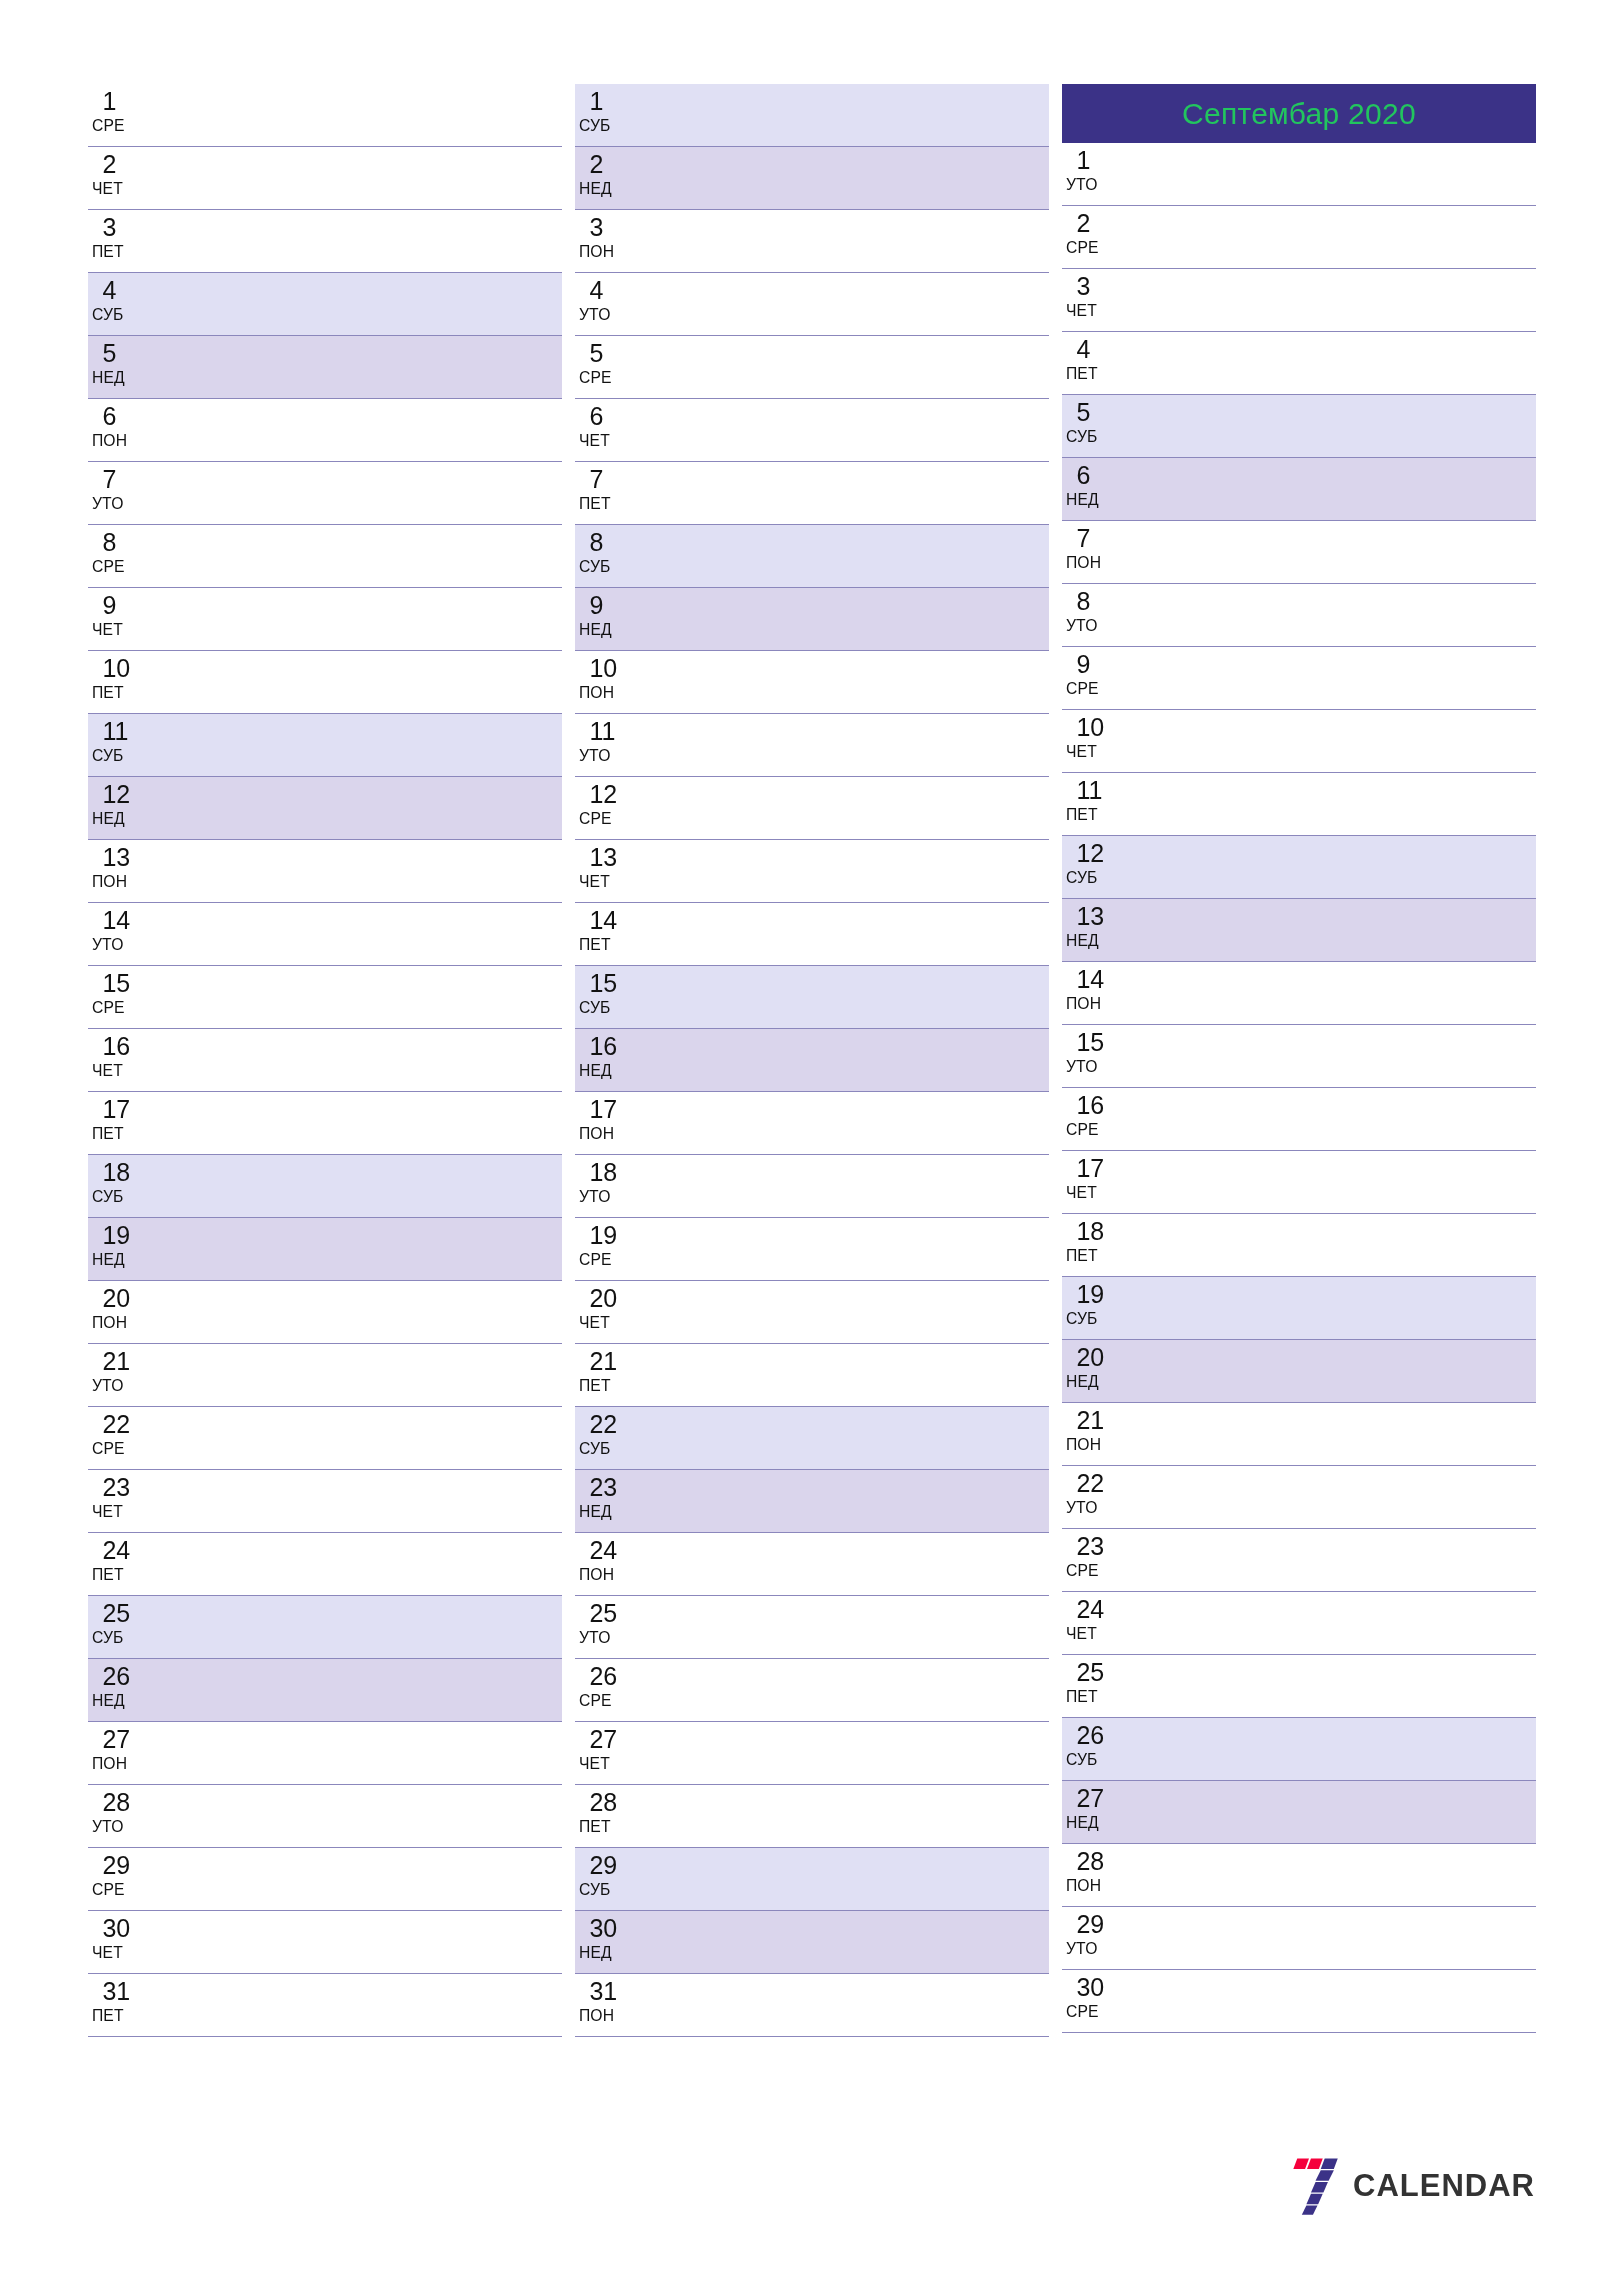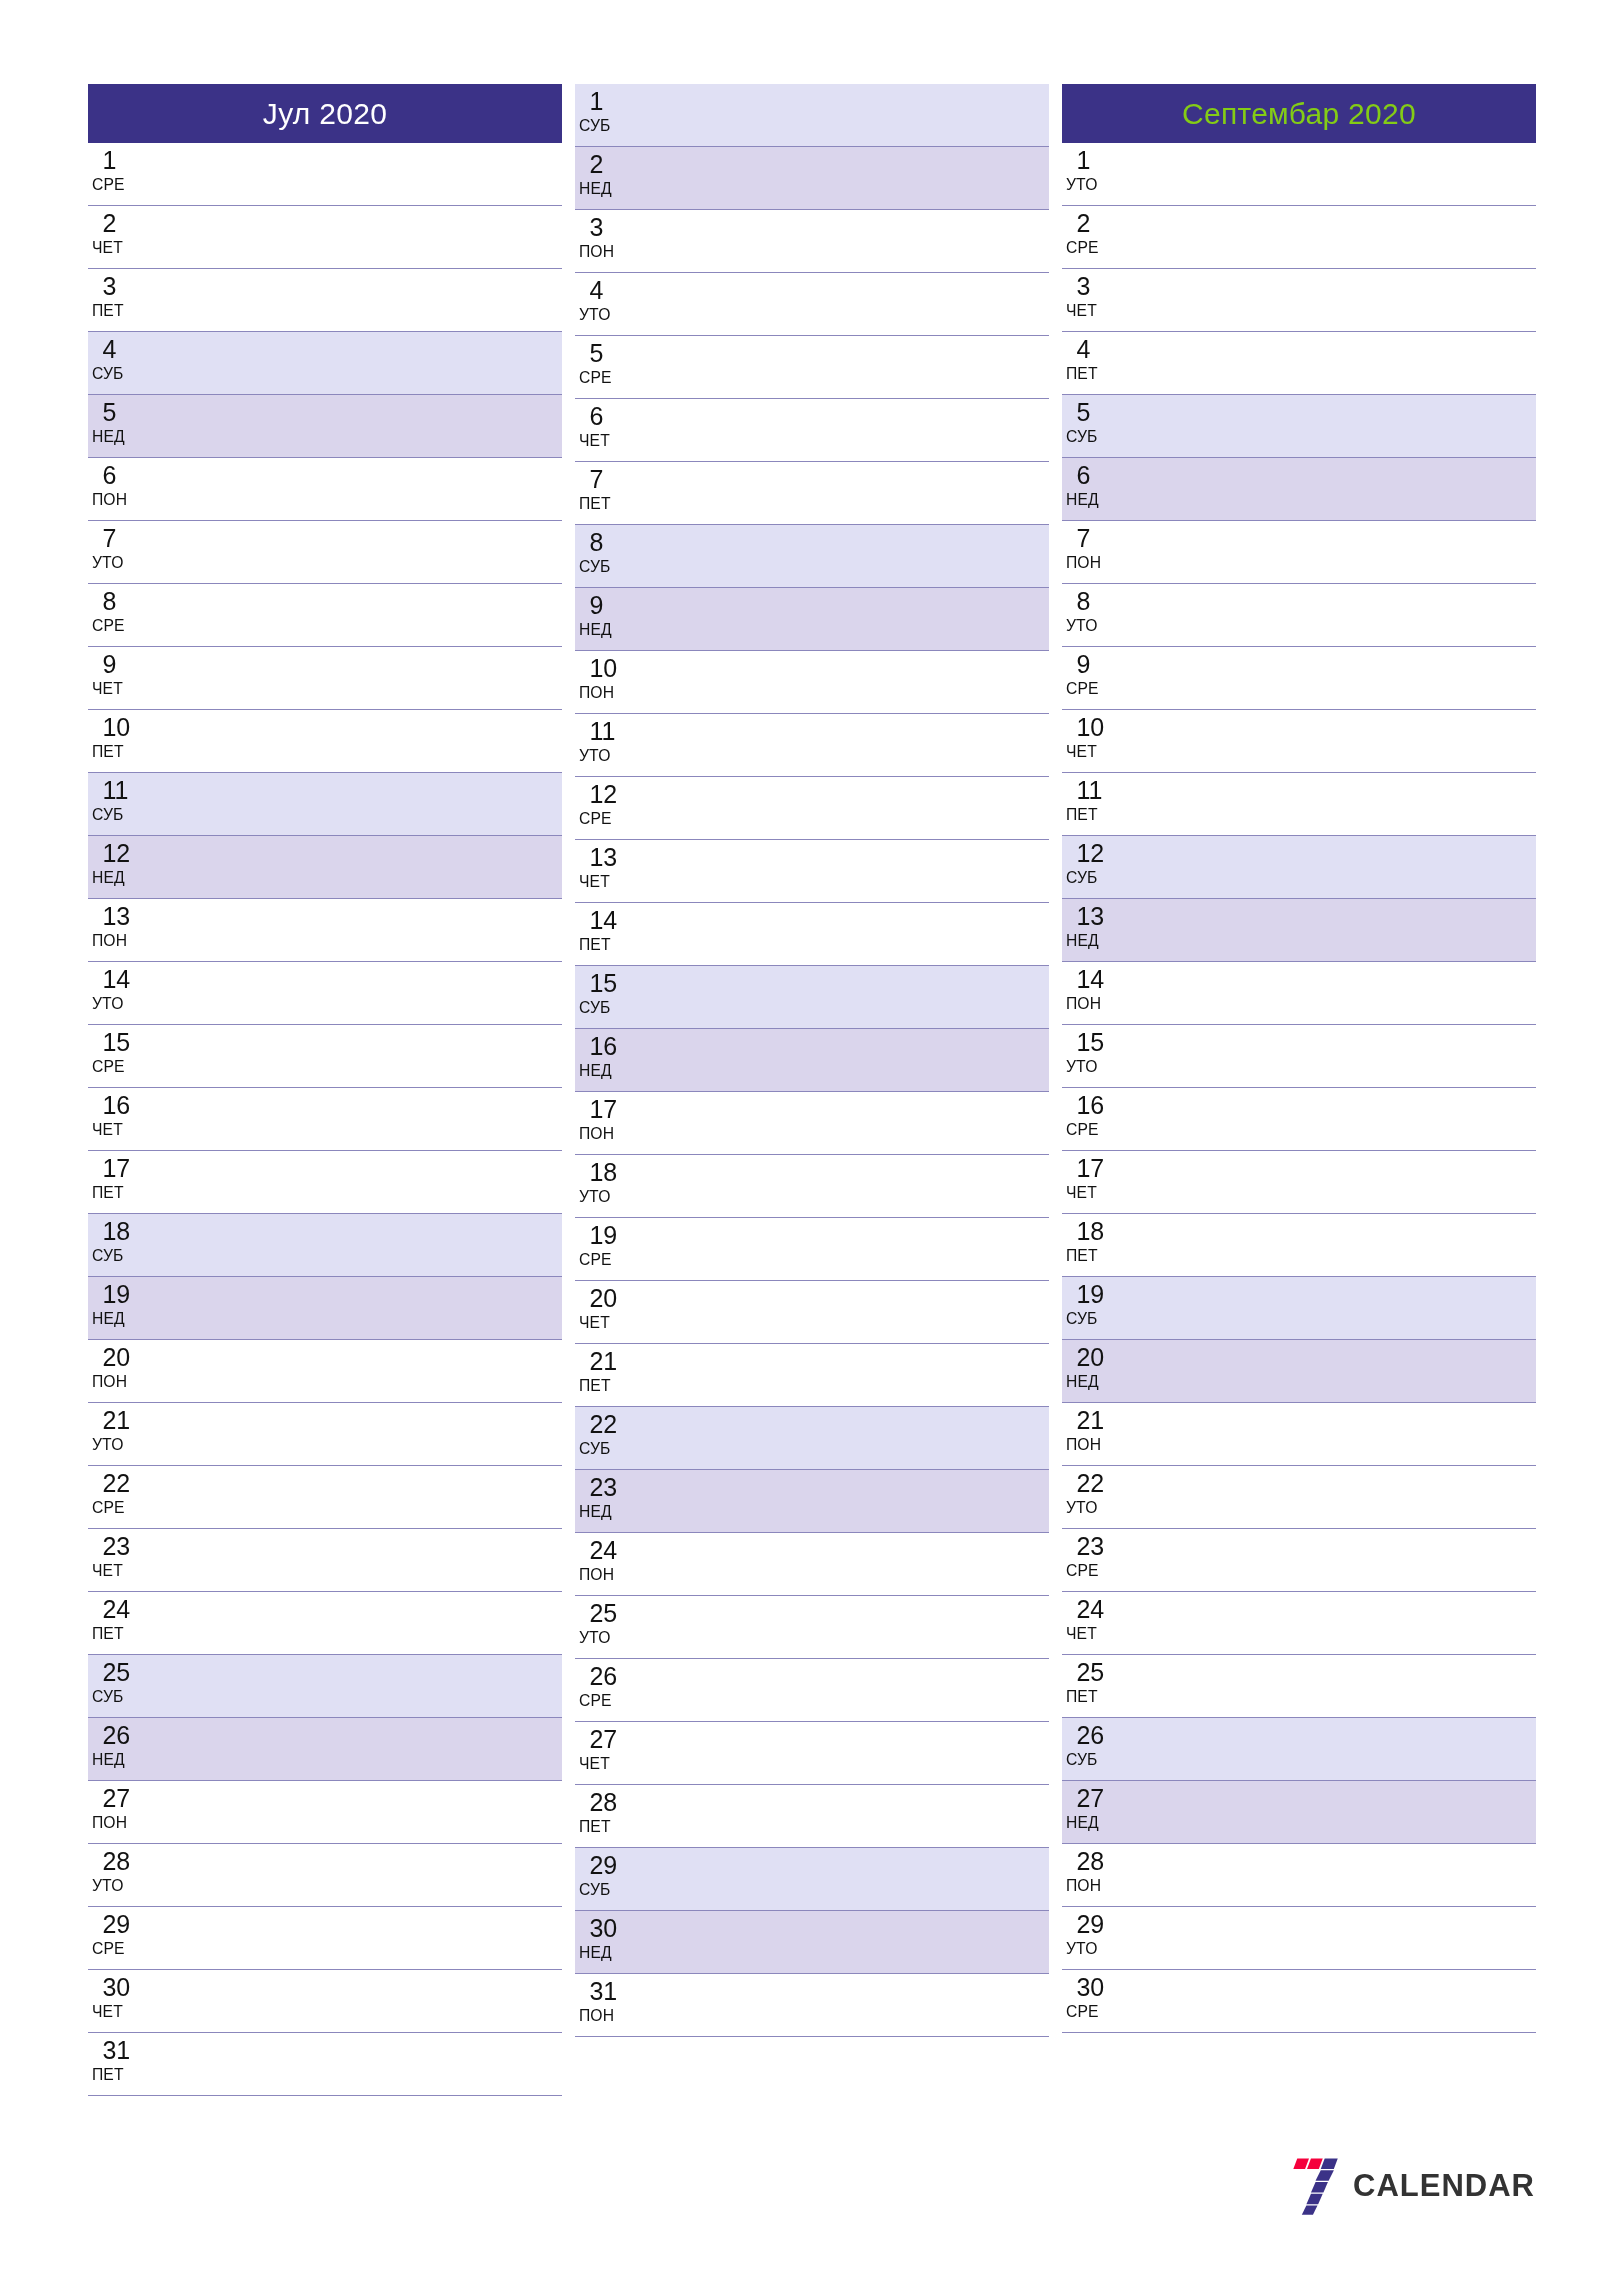--- a/index.html
+++ b/index.html
@@ -103,21 +103,20 @@
     color: #333333;
     letter-spacing: 1px;
     font-family: "Liberation Sans", sans-serif;
   }
 </style>
 </head>
 <body>
 
 <div id="planner">
     <div class="month-column">
-      <div class="month-header" style="background: rgb(59, 50, 135); color: rgb(255, 255, 255);">Јул 2020</div>
       <div class="day-list">
         <div class="day-row" style="border-bottom-color: rgb(139, 135, 188); background: rgb(255, 255, 255);">
           <span class="day-number" style="color: rgb(18, 18, 18);">1</span>
           <span class="day-weekday" style="color: rgb(18, 18, 18);">СРЕ</span>
           <div class="day-note-area"></div>
         </div>
         <div class="day-row" style="border-bottom-color: rgb(139, 135, 188); background: rgb(255, 255, 255);">
           <span class="day-number" style="color: rgb(18, 18, 18);">2</span>
           <span class="day-weekday" style="color: rgb(18, 18, 18);">ЧЕТ</span>
           <div class="day-note-area"></div>
@@ -422,21 +421,21 @@
           <div class="day-note-area"></div>
         </div>
         <div class="day-row" style="border-bottom-color: rgb(139, 135, 188); background: rgb(255, 255, 255);">
           <span class="day-number" style="color: rgb(18, 18, 18);">31</span>
           <span class="day-weekday" style="color: rgb(18, 18, 18);">ПОН</span>
           <div class="day-note-area"></div>
         </div>
       </div>
     </div>
     <div class="month-column">
-      <div class="month-header" style="background: rgb(59, 50, 135); color: #84cc16;">Септембар 2020</div>
+      <div class="month-header" style="background: rgb(59, 50, 135); color: #22c55e;">Септембар 2020</div>
       <div class="day-list">
         <div class="day-row" style="border-bottom-color: rgb(139, 135, 188); background: rgb(255, 255, 255);">
           <span class="day-number" style="color: rgb(18, 18, 18);">1</span>
           <span class="day-weekday" style="color: rgb(18, 18, 18);">УТО</span>
           <div class="day-note-area"></div>
         </div>
         <div class="day-row" style="border-bottom-color: rgb(139, 135, 188); background: rgb(255, 255, 255);">
           <span class="day-number" style="color: rgb(18, 18, 18);">2</span>
           <span class="day-weekday" style="color: rgb(18, 18, 18);">СРЕ</span>
           <div class="day-note-area"></div>

